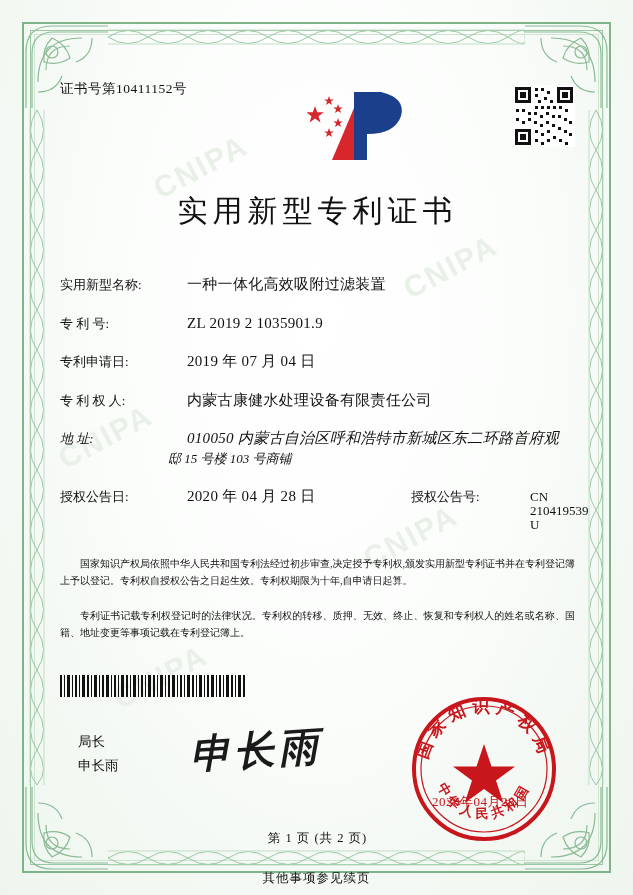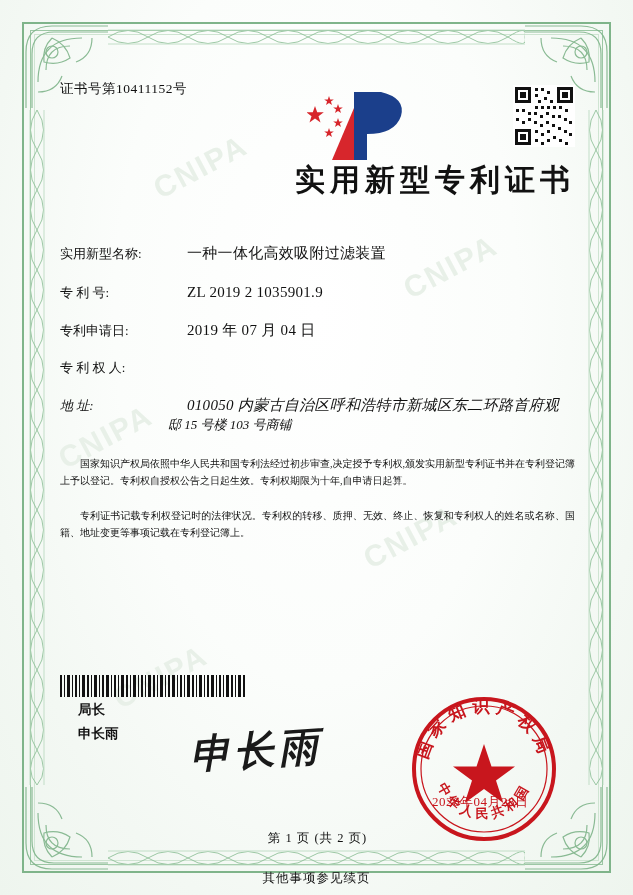--- a/index.html
+++ b/index.html
@@ -120,24 +120,24 @@
 
   .qr {
     position: absolute;
     right: 0px;
     top: 5px;
     width: 62px;
     height: 62px;
   }
 
   .title {
-    margin-top: 62px;
-    text-align: right;
+    margin-top: 93px;
+    text-align: center;
     font-size: 30px;
-    font-weight: bold;
+    font-weight: normal;
     letter-spacing: 5px;
     color: #111;
   }
 
   .fields {
     margin-top: 44px;
     font-size: 13px;
     line-height: 1.1;
   }
   .row {
@@ -184,24 +184,23 @@
     position: absolute;
     left: 0px;
     top: 595px;
     width: 185px;
     height: 22px;
   }
 
   .sign-block {
     position: absolute;
     left: 18px;
-    top: 618px;
+    top: 650px;
     font-size: 13.5px;
     line-height: 1.75;
-    font-weight: bold;
   }
 
   .handwriting {
     position: absolute;
     left: 130px;
     top: 643px;
     font-family: "Liberation Serif", serif;
     font-size: 40px;
     font-style: italic;
     font-weight: bold;
@@ -455,30 +454,37 @@
         <div class="value">ZL 2019 2 1035901.9</div>
       </div>
 
       <div class="row">
         <div class="label">专利申请日:</div>
         <div class="value">2019 年 07 月 04 日</div>
       </div>
 
       <div class="row">
         <div class="label">专 利 权 人:</div>
+        <div class="value">内蒙古康健水处理设备有限责任公司</div>
       </div>
 
       <div style="margin-bottom:22px;font-style:italic;">
         <div class="row" style="margin-bottom:0;">
           <div class="label">地 址:</div>
           <div class="value">010050 内蒙古自治区呼和浩特市新城区东二环路首府观</div>
         </div>
         <div class="subline">邸 15 号楼 103 号商铺</div>
       </div>
 
+      <div class="row two-col">
+        <div class="label">授权公告日:</div>
+        <div class="value">2020 年 04 月 28 日</div>
+        <div class="label2">授权公告号:</div>
+        <div class="value2">CN 210419539 U</div>
+      </div>
 
     </div>
 
     <div class="para">国家知识产权局依照中华人民共和国专利法经过初步审查,决定授予专利权,颁发实用新型专利证书并在专利登记簿上予以登记。专利权自授权公告之日起生效。专利权期限为十年,自申请日起算。</div>
     <div class="para">专利证书记载专利权登记时的法律状况。专利权的转移、质押、无效、终止、恢复和专利权人的姓名或名称、国籍、地址变更等事项记载在专利登记簿上。</div>
 
     <div class="barcode">
       <svg width="185" height="22" viewBox="0 0 185 22">
         <g fill="#111">
           <rect x="0" y="0" width="2" height="22"></rect>

